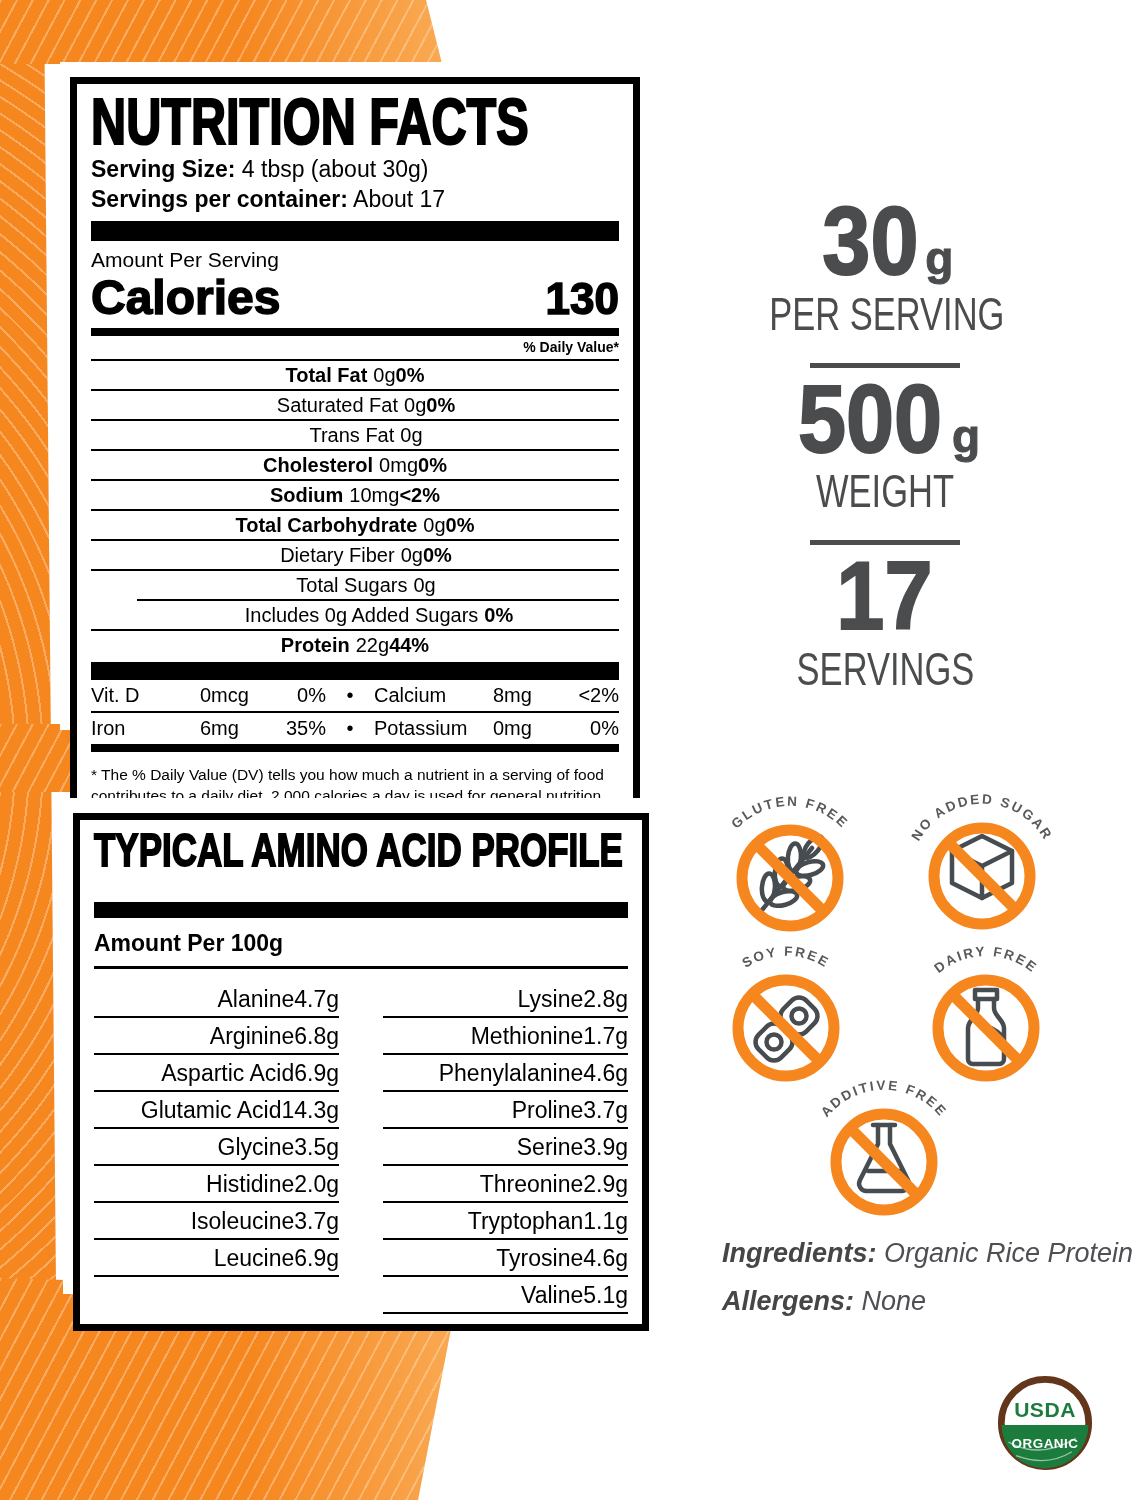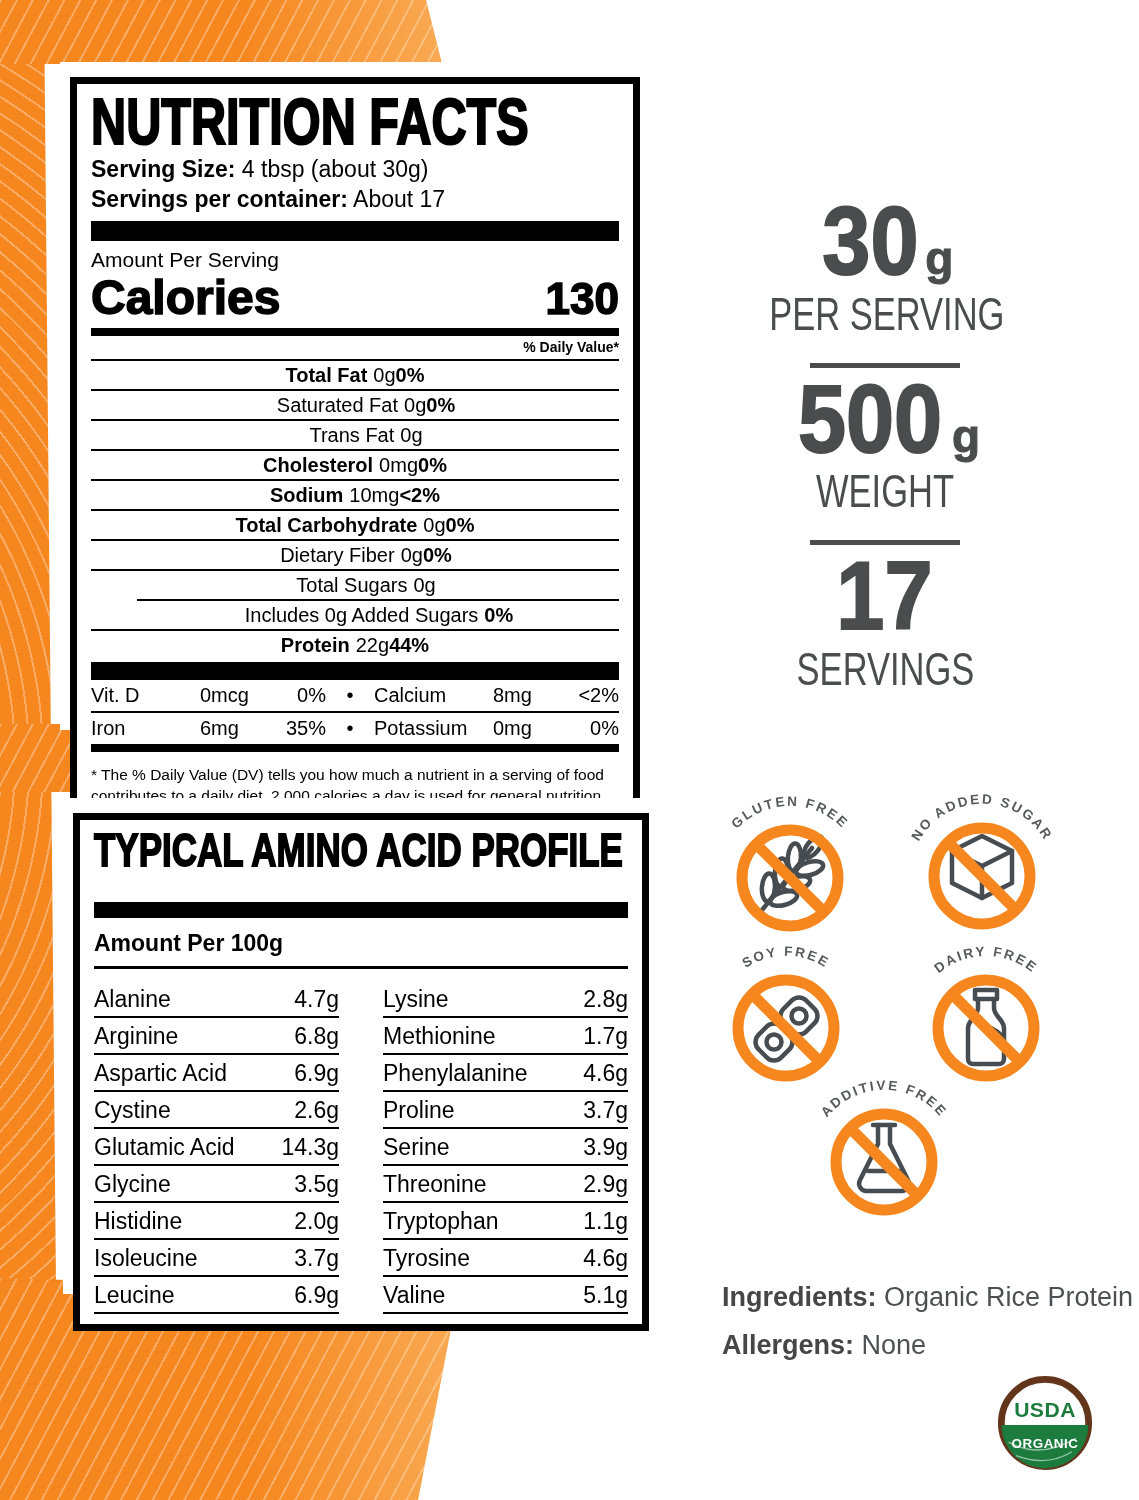--- a/index.html
+++ b/index.html
@@ -66,38 +66,38 @@
   .vit-amt{width:74px;text-align:left;}
   .vit-dv{width:52px;text-align:right;}
   .vit-dot{flex:1;text-align:center;font-size:20px;}
   .footnote{font-size:15.5px;line-height:1.35;padding-top:6px;}
 
   .amino-title{font-size:46px;line-height:1.05;-webkit-text-stroke:1.8px #000;}
   .am-bar{height:16px;margin-top:28px;}
   .am-header{font-size:23px;font-weight:700;border-bottom:3px solid #000;padding:12px 0 9px;}
   .am-cols{display:flex;gap:44px;margin-top:12px;}
   .am-col{flex:1;}
-  .am-row{display:flex;justify-content:space-between;align-items:baseline;border-bottom:2px solid #000;font-size:23px;padding:5px 0 3px;}
+  .am-row{display:flex;justify-content:flex-end;align-items:baseline;border-bottom:2px solid #000;font-size:23px;padding:5px 0 3px;}
 
   
   .stats{position:absolute;left:730px;top:192px;width:310px;text-align:center;color:var(--gray);z-index:1;}
   .stat{padding-top:10px;text-align:center;}
   .stat-num{font-size:96px;font-weight:700;line-height:0.82;-webkit-text-stroke:2px var(--gray);}
   .stat-num .n{display:inline-block;transform:scaleX(0.9);}
   .stat-unit{font-size:46px;font-weight:700;-webkit-text-stroke:1px var(--gray);margin-left:2px;}
   .stat-label{margin-top:10px;font-size:46px;line-height:1;}
   .stat-label .cl{display:inline-block;transform:scaleX(0.75);transform-origin:50% 50%;white-space:nowrap;}
   .stat-divider{width:150px;height:5px;background:var(--gray);margin:26px auto 2px;}
 
   .badge{position:absolute;z-index:1;}
   .badge-arc-text{font-size:13.5px;font-weight:700;letter-spacing:2.2px;fill:var(--label-text);text-anchor:middle;}
   .glyph{fill:none;stroke:var(--icon-stroke);stroke-width:4.5;stroke-linejoin:round;stroke-linecap:round;}
   .no-sign{fill:none;stroke:var(--orange);stroke-width:11;}
 
-  .footer-text{position:absolute;left:722px;top:1282px;z-index:1;color:#4d4f52;font-size:27px;}
+  .footer-text{position:absolute;left:722px;top:1238px;z-index:1;color:#4d4f52;font-size:27px;font-style:italic;}
   .footer-text .line{margin-bottom:17px;}
   .footer-text .b{font-weight:700;color:#464646;}
 
   .usda{position:absolute;left:997px;top:1375px;z-index:1;}
   .usda-ring{fill:#fff;stroke:var(--usda-brown);stroke-width:7;}
   .usda-half{fill:var(--usda-green);}
   .usda-top-text{fill:var(--usda-green);font-size:22px;font-weight:700;text-anchor:middle;letter-spacing:0.5px;}
   .usda-bot-text{fill:#fff;font-size:14px;font-weight:700;text-anchor:middle;letter-spacing:0.5px;}
   .usda-arc{fill:none;stroke:rgba(255,255,255,0.55);stroke-width:1.4;}
 </style>
@@ -214,24 +214,20 @@
             </div>
           <div class="am-row">
               <span>Arginine</span>
               <span>6.8g</span>
             </div>
           <div class="am-row">
               <span>Aspartic Acid</span>
               <span>6.9g</span>
             </div>
           <div class="am-row">
-              <span>Cystine</span>
-              <span>2.6g</span>
-            </div>
-          <div class="am-row">
               <span>Glutamic Acid</span>
               <span>14.3g</span>
             </div>
           <div class="am-row">
               <span>Glycine</span>
               <span>3.5g</span>
             </div>
           <div class="am-row">
               <span>Histidine</span>
               <span>2.0g</span>

